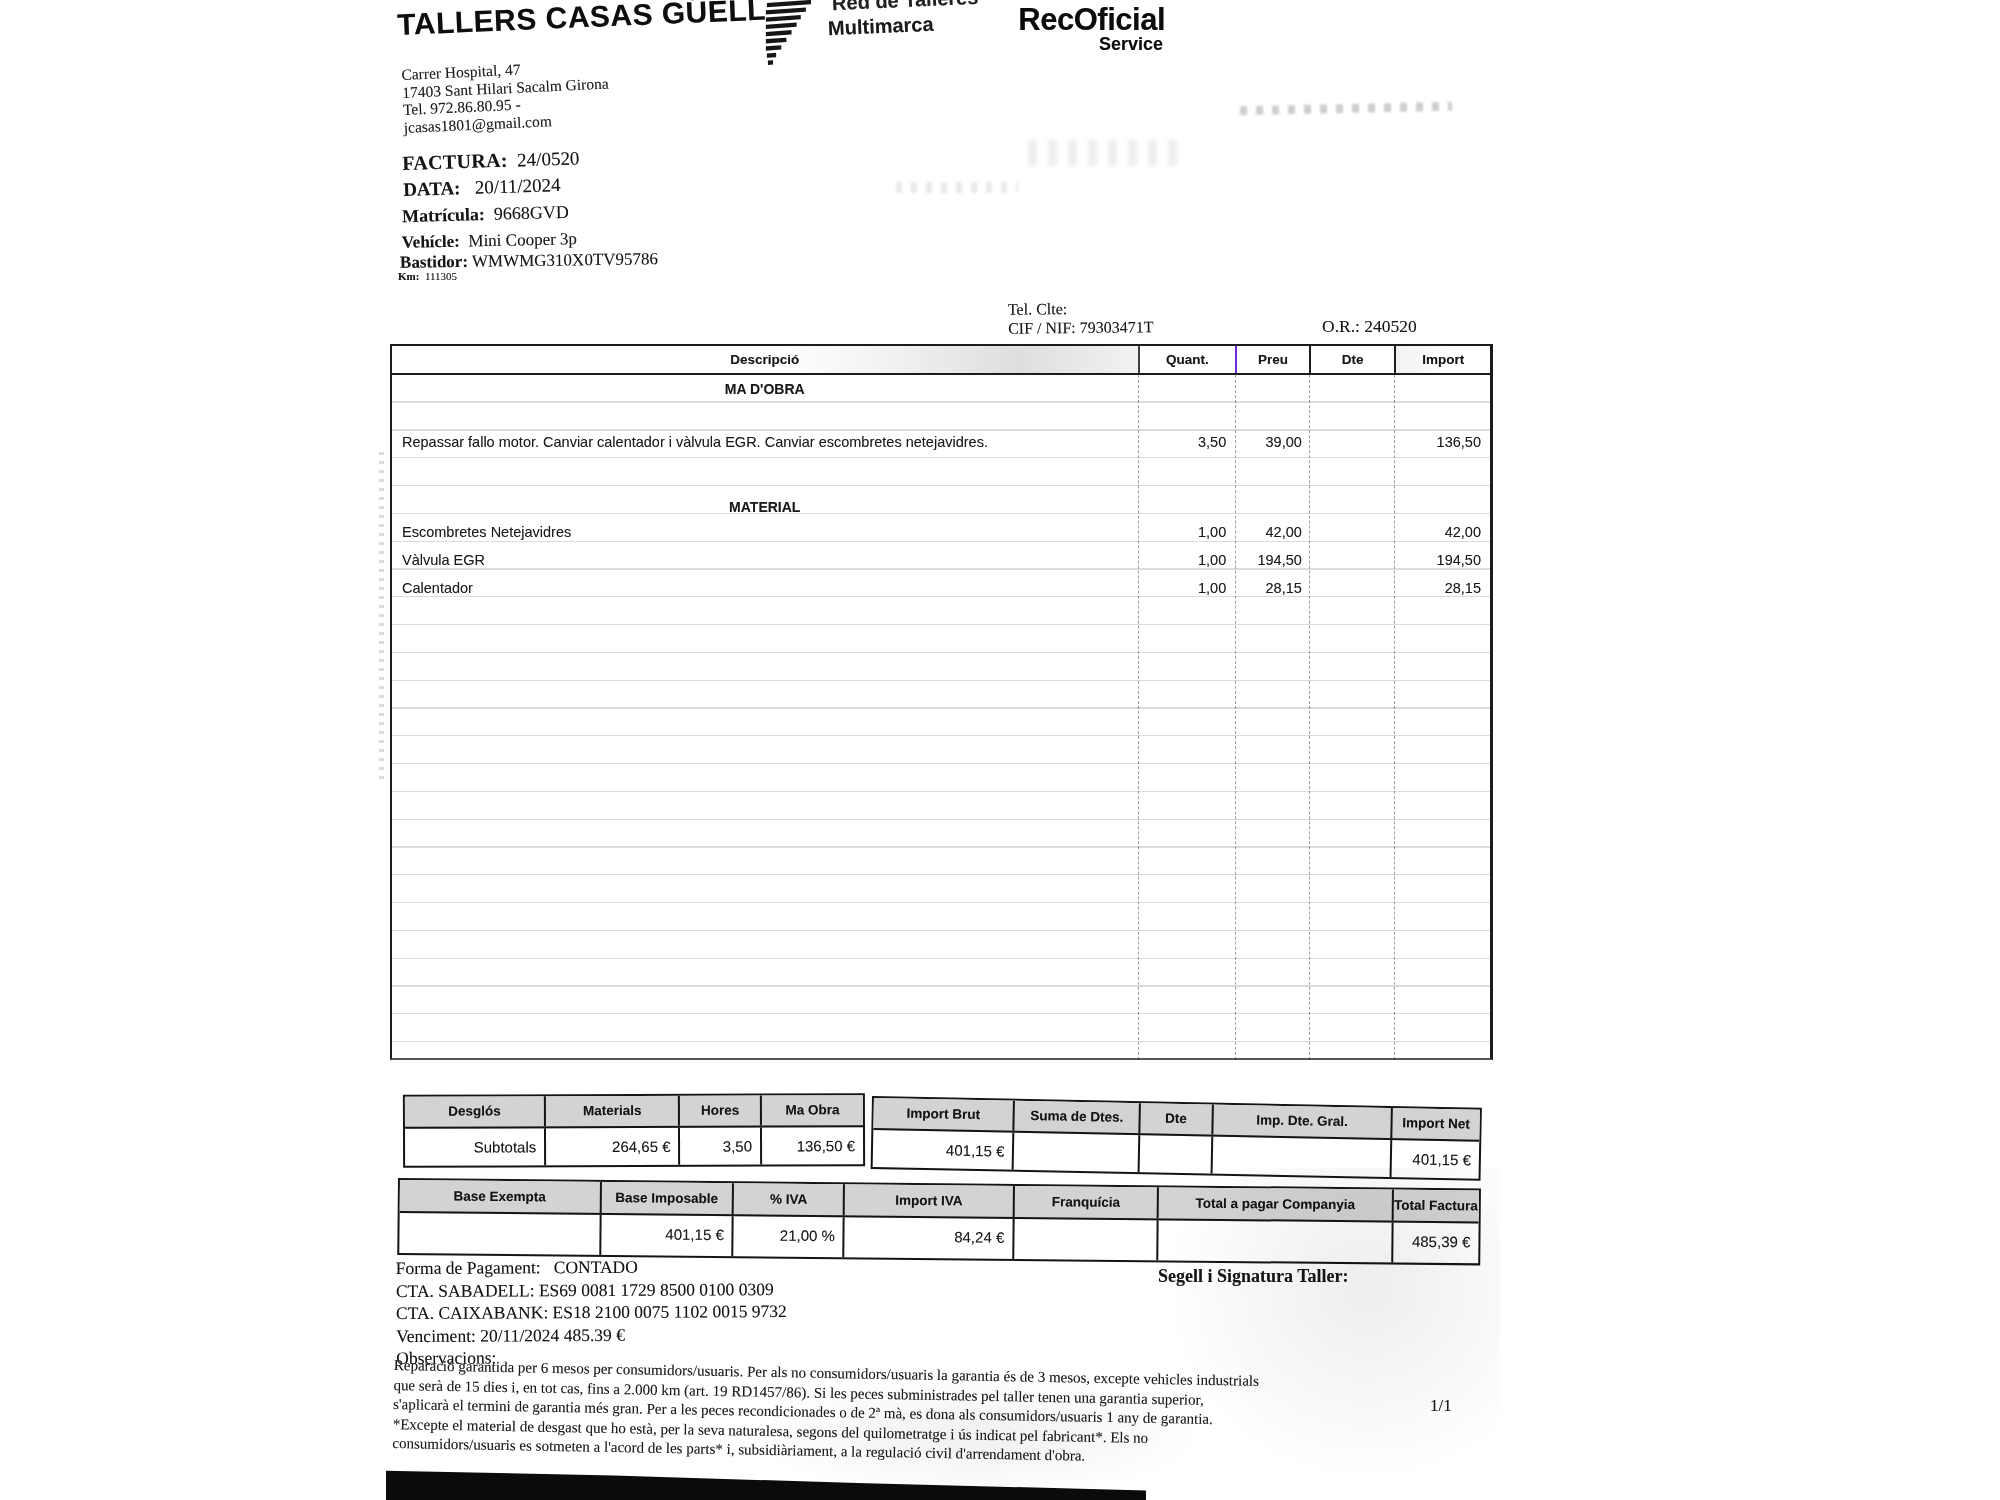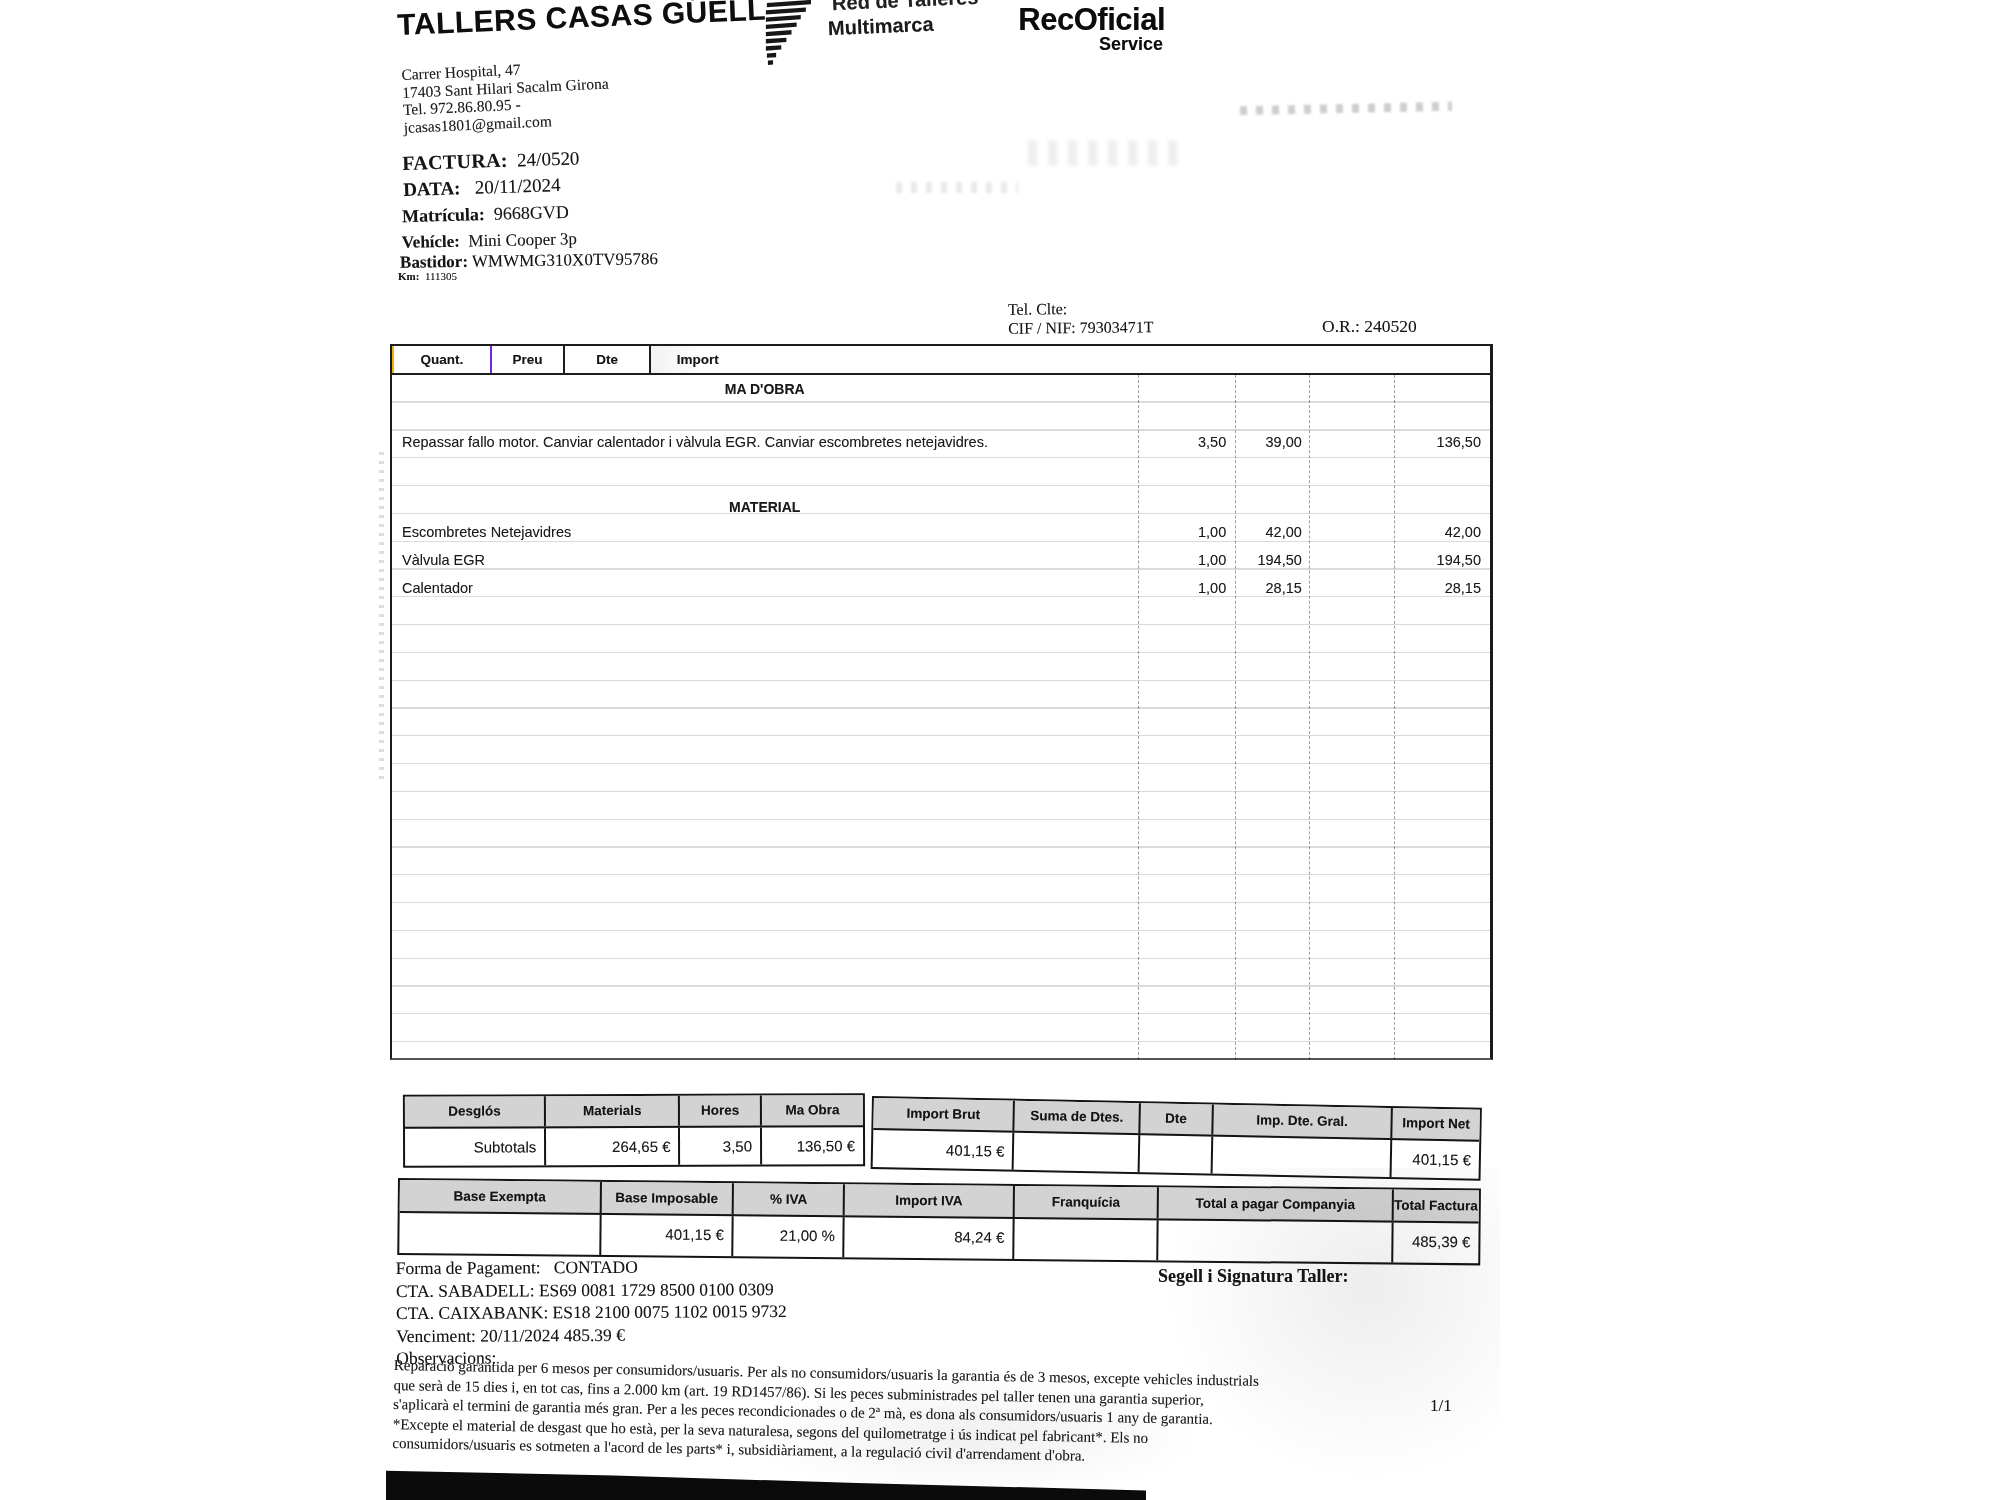--- a/index.html
+++ b/index.html
@@ -42,21 +42,21 @@
 
   
   .table-main{
     left:390px;top:344px;width:1103px;height:716px;box-sizing:border-box;
     border:2px solid #1c1c1c;border-right-width:3px;border-bottom-color:rgba(28,28,28,0.75);
   }
   .thead{display:flex;height:27px;border-bottom:2px solid #1c1c1c;
     font-family:"Liberation Sans",sans-serif;font-size:13.5px;font-weight:600;}
   .thead > div{display:flex;align-items:center;justify-content:center;box-sizing:border-box;}
   .h-desc{width:67.9%;background:linear-gradient(to right, transparent 52%, rgba(0,0,0,0.06) 68%, rgba(0,0,0,0.13) 84%, rgba(0,0,0,0.05) 100%);}
-  .h-q{width:8.9%;border-left:2px solid #eab308;}
+  .h-q{width:8.9%;border-left:2px solid #404040;}
   .h-p{width:6.7%;border-left:2px solid #6d28d9;}
   .h-d{width:7.8%;border-left:2px solid #1c1c1c;}
   .h-i{width:8.7%;border-left:2px solid #1c1c1c;background:linear-gradient(to right, rgba(0,0,0,0.05), transparent 60%);}
   .tbody{position:relative;height:685px;
     background:repeating-linear-gradient(to bottom, transparent 0 26.5px, rgba(0,0,0,0.14) 26.5px 27.8px);}
   .vline{position:absolute;top:0;bottom:0;width:0;border-left:1.6px dashed rgba(0,0,0,0.38);}
   .v1{left:67.9%;} .v2{left:76.8%;} .v3{left:83.5%;} .v4{left:91.3%;}
   .sec-title{position:absolute;width:67.9%;text-align:center;
     font-family:"Liberation Sans",sans-serif;font-weight:700;font-size:14px;color:#1a1a1a;}
   .trow{position:absolute;width:100%;display:flex;
@@ -152,20 +152,21 @@
   <div class="abs meta-km"><b class="blabel">Km:</b>&nbsp; <span>111305</span></div>
 
   <div class="abs meta-right">
     <div>Tel. Clte:</div>
     <div><span>CIF / NIF:</span> <span>79303471T</span></div>
   </div>
   <div class="abs meta-or"><span>O.R.:</span> <span>240520</span></div>
 
   <div class="abs table-main">
     <div class="thead">
+      <div class="h-desc">Descripció</div>
       <div class="h-q">Quant.</div>
       <div class="h-p">Preu</div>
       <div class="h-d">Dte</div>
       <div class="h-i">Import</div>
     </div>
     <div class="tbody">
       <div class="vline v1"></div>
       <div class="vline v2"></div>
       <div class="vline v3"></div>
       <div class="vline v4"></div>

